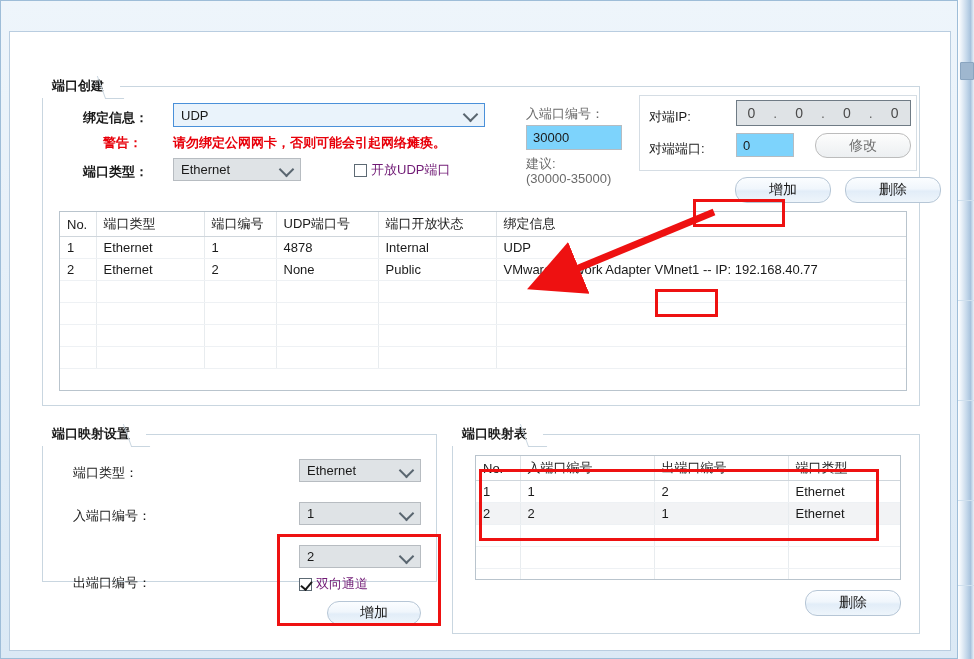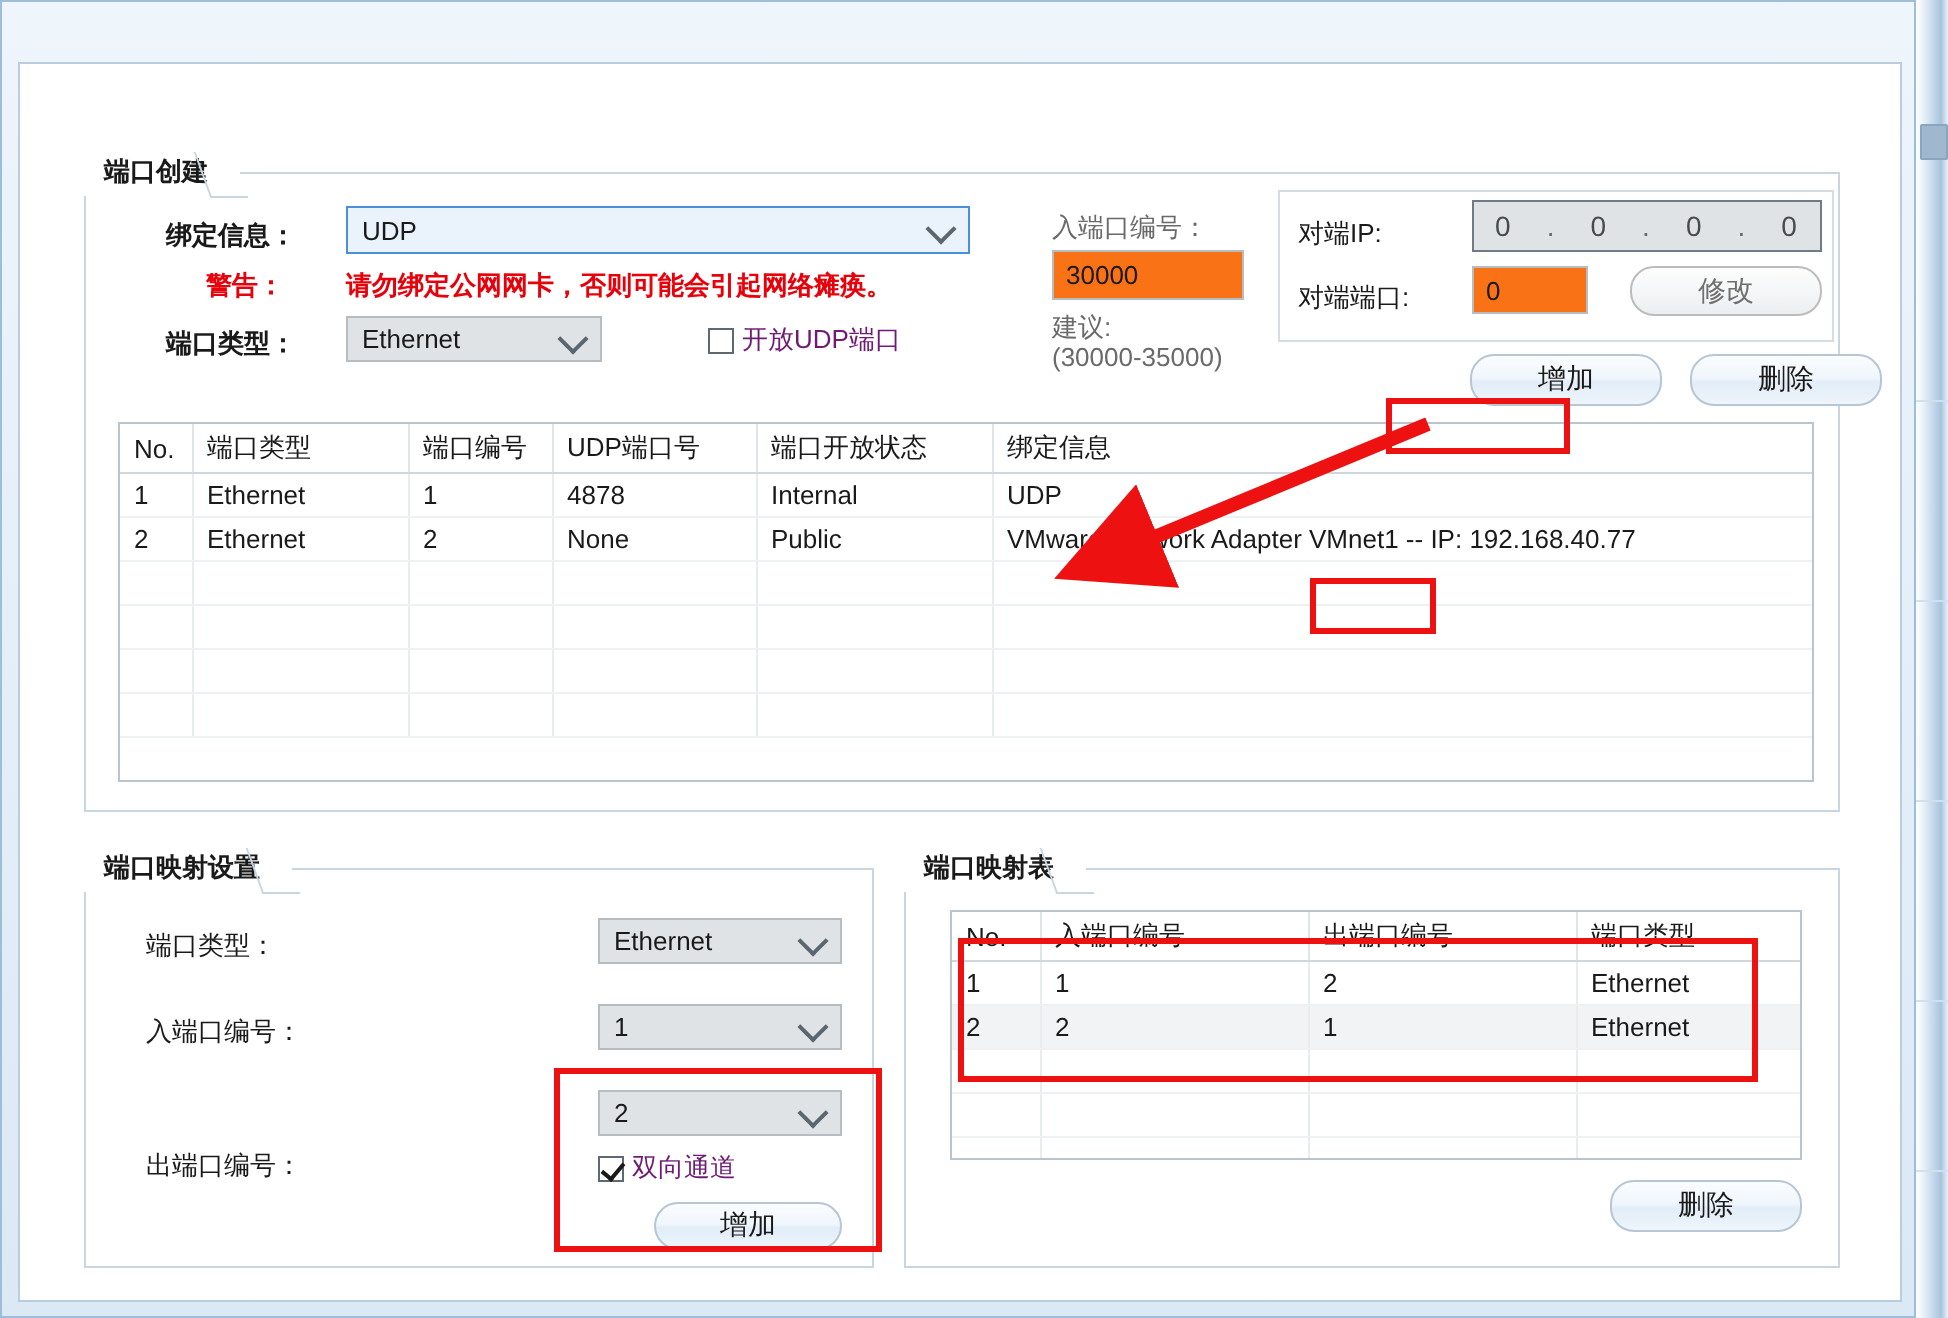--- a/index.html
+++ b/index.html
@@ -103,21 +103,21 @@
   }
   .group > .gtitle:after{
     content:"";position:absolute;right:0;top:2px;
     width:18px;height:22px;
     border-left:1px solid #c9d6e0;
     transform:skewX(20deg);
     border-bottom:1px solid #c9d6e0;
   }
 
   #grp-create{left:10px;top:14px;width:878px;height:320px;}
-  #grp-map-set{left:10px;top:362px;width:395px;height:200px;}
+  #grp-map-set{left:10px;top:362px;width:395px;height:148px;}
   #grp-map-tbl{left:420px;top:362px;width:468px;height:200px;}
 
   
   .lbl{position:absolute;font-size:13px;color:#1a1a1a;white-space:nowrap;}
   .lbl-b{font-weight:bold;text-align:right;}
   .lbl-gray{color:#6a6a6a;}
   .lbl-red{color:#e8000a;font-weight:bold;}
 
   .combo{
     position:absolute;box-sizing:border-box;
@@ -131,21 +131,21 @@
   .combo.focus{border:1px solid #4a90d9;background:#eaf3fb;}
   .combo .chev{
     position:absolute;right:8px;top:50%;width:9px;height:9px;
     margin-top:-6px;
     border-right:2px solid #5a6670;border-bottom:2px solid #5a6670;
     transform:rotate(45deg);
   }
 
   .txt{
     position:absolute;box-sizing:border-box;
-    border:1px solid #b5bcc2;background:#f97316;
+    border:1px solid #b5bcc2;background:#7dd3fc;
     font-size:13px;color:#1a1a1a;
     display:flex;align-items:center;padding-left:6px;
   }
 
   .ipbox{
     position:absolute;box-sizing:border-box;
     border:1px solid #6f7b85;background:#dfe3e6;
     display:flex;align-items:center;justify-content:center;
     font-size:14px;color:#4a4a4a;letter-spacing:1px;
   }

